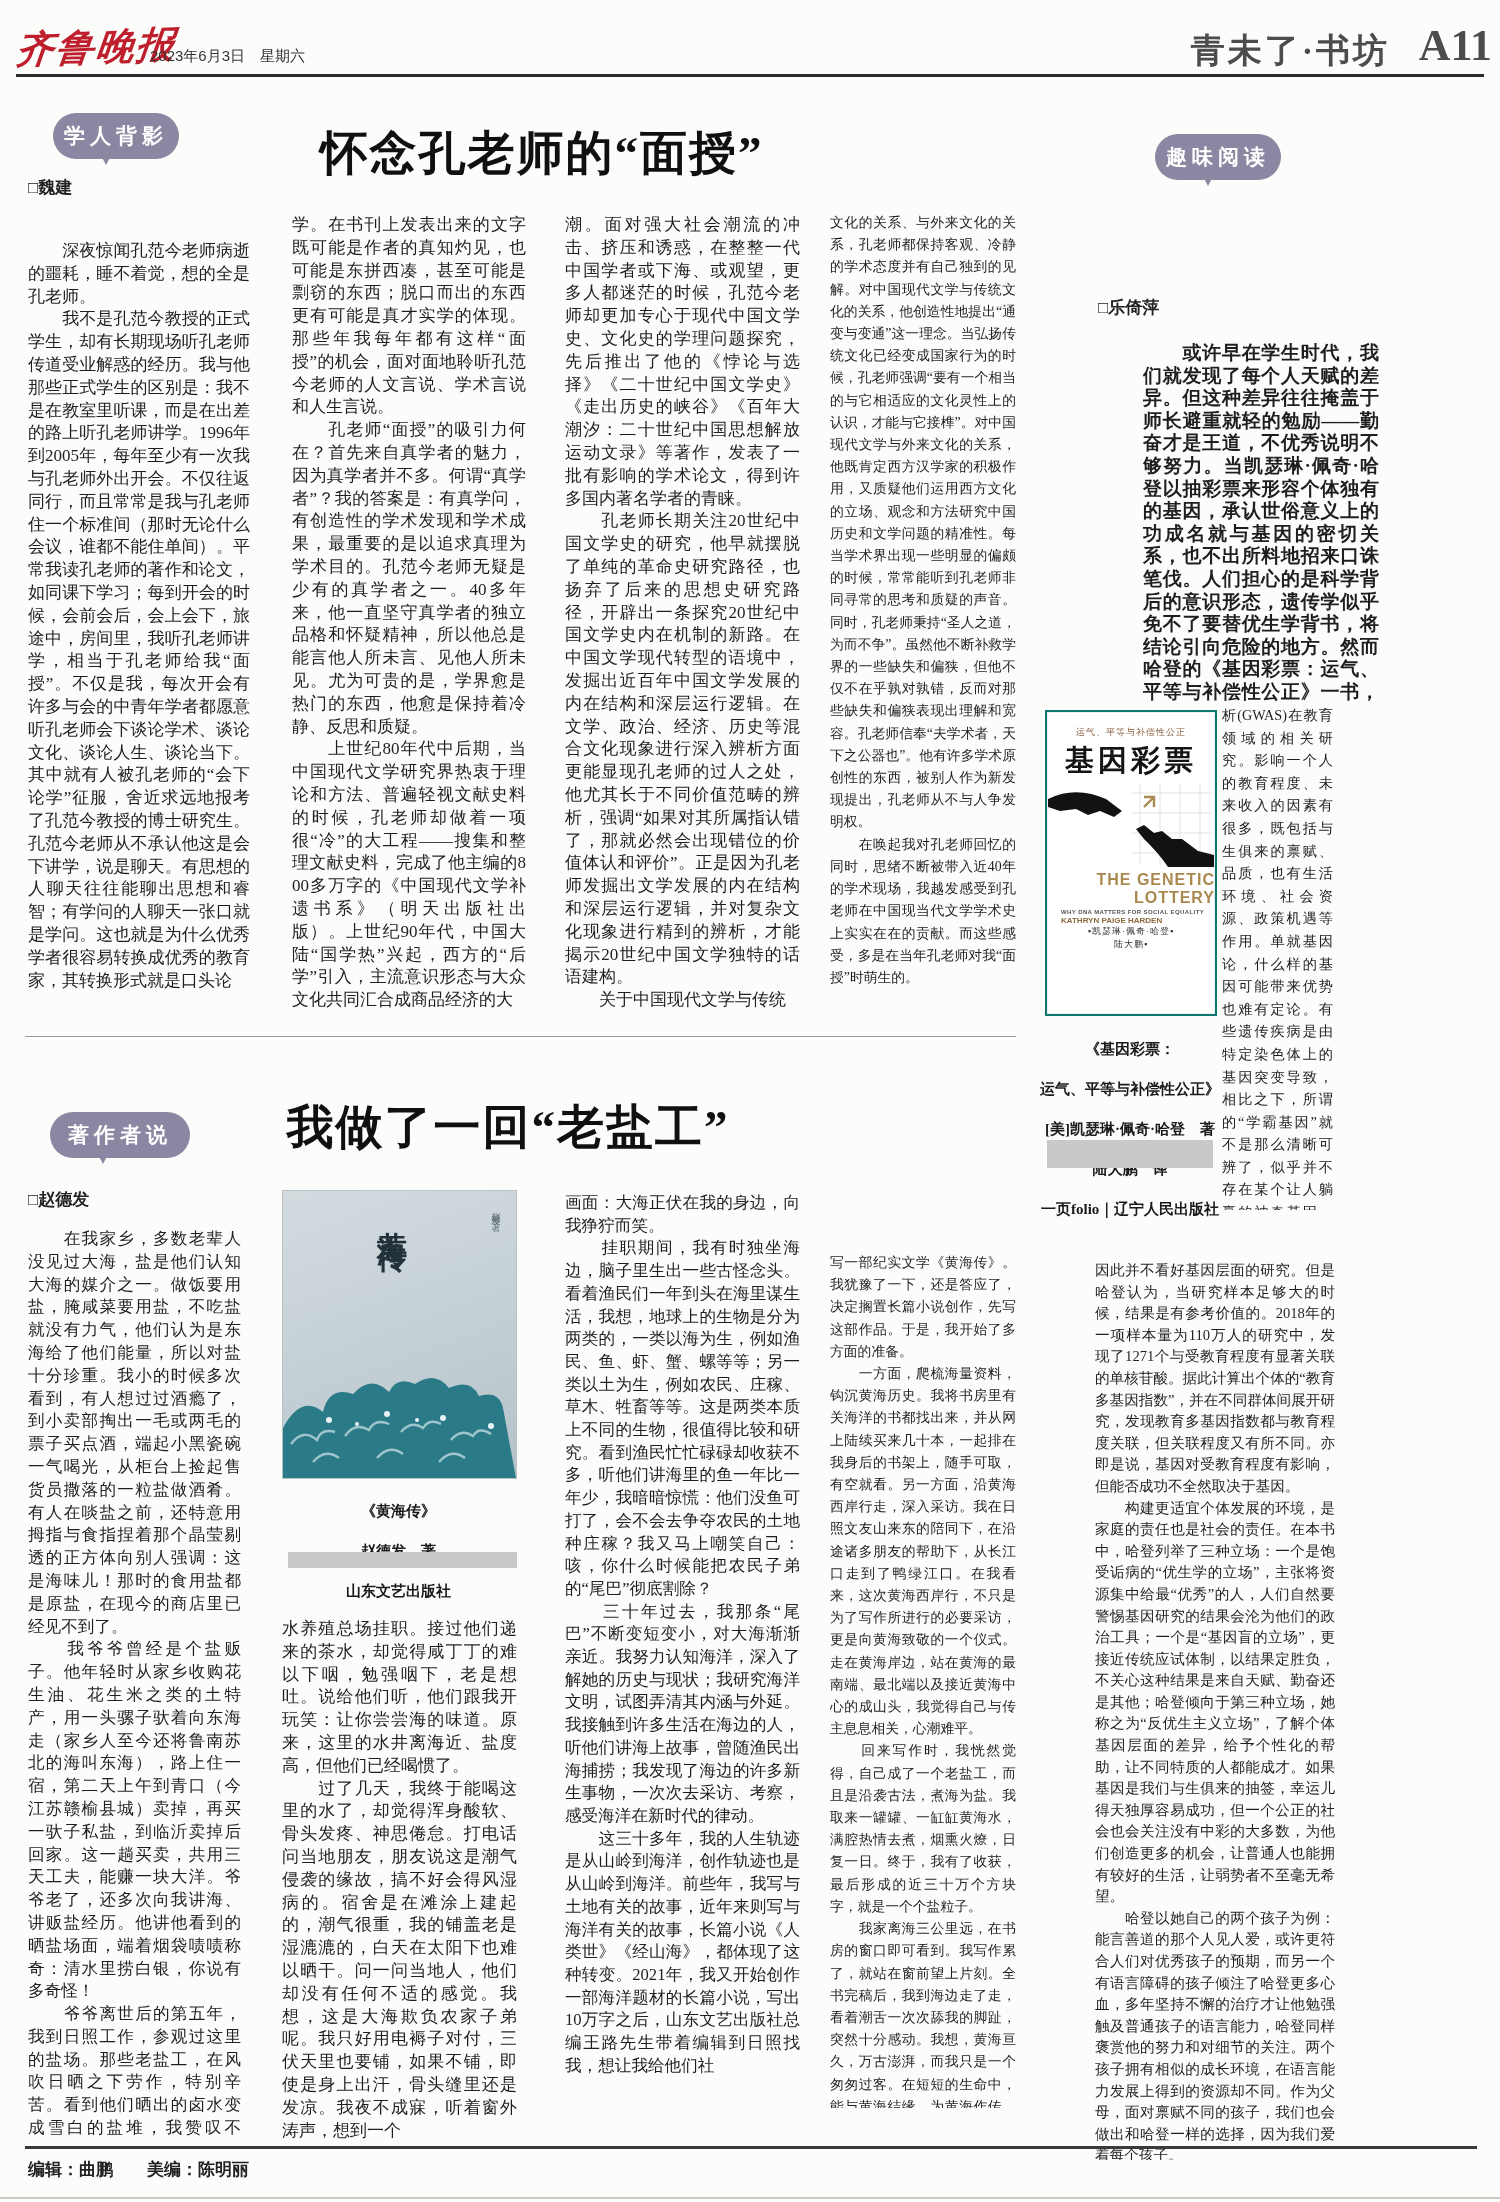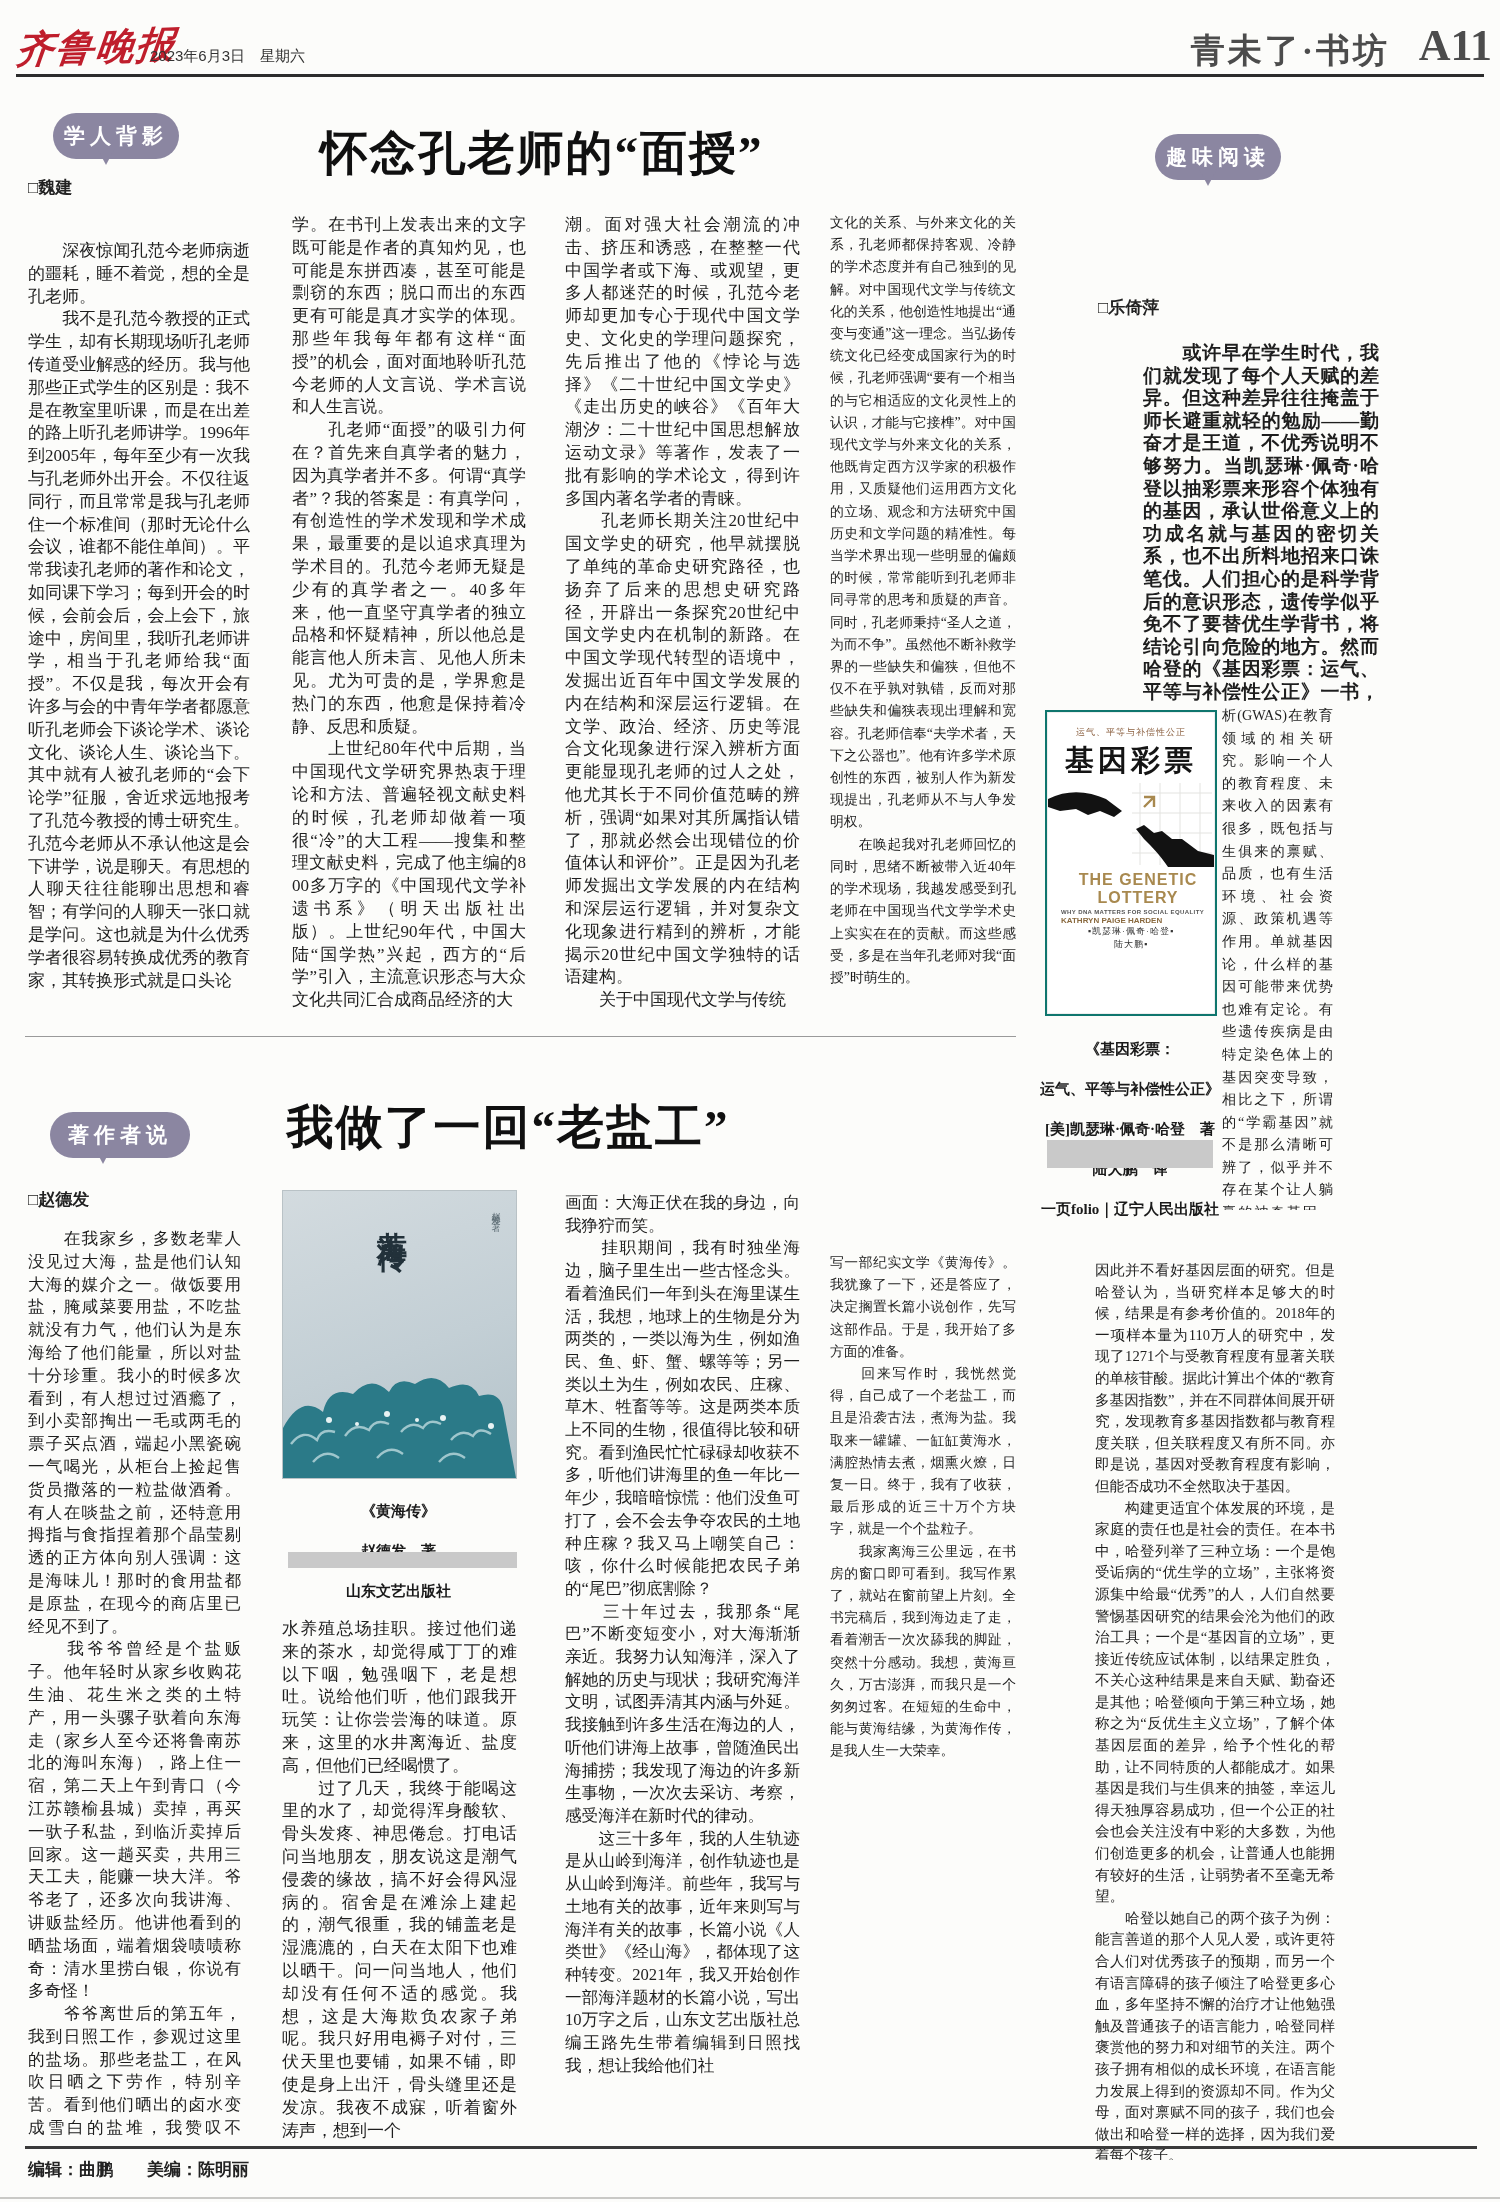--- a/index.html
+++ b/index.html
@@ -22,21 +22,21 @@
   
   .art-title{font-weight:bold;color:#101010;text-align:center;letter-spacing:2px;}
   .author{font-size:17px;font-weight:bold;color:#222;}
   
   .col{overflow:hidden;text-align:justify;}
   .col p{margin:0;word-break:break-all;text-justify:inter-ideograph;}
   
   #gl-cover{background:#fff;border:2px solid #0f766e;box-shadow:0 0 0 1px #eee inset;text-align:center;}
   #gl-topline{font-size:9px;color:#8a5f3f;letter-spacing:1px;margin-top:14px;}
   #gl-title{font-size:29px;font-weight:bold;color:#141414;letter-spacing:4px;margin-top:2px;}
-  #gl-en{font-size:16px;line-height:18px;font-weight:bold;color:#a8894f;text-align:center;
+  #gl-en{font-size:16px;line-height:18px;font-weight:bold;color:#a8894f;text-align:right;
          padding-left:14px;letter-spacing:1px;font-family:"Liberation Sans",sans-serif;}
   #gl-sub{font-size:6px;font-weight:bold;color:#555;text-align:left;padding-left:14px;
           font-family:"Liberation Sans",sans-serif;letter-spacing:.4px;margin-top:2px;}
   #gl-auth-en{font-size:8px;font-weight:bold;color:#8a6a3f;text-align:left;padding-left:14px;
           font-family:"Liberation Sans",sans-serif;margin-top:1px;}
   #gl-auth-cn{font-size:9px;color:#333;margin-top:0;letter-spacing:1px;}
   #gl-trans-cn{font-size:9px;color:#333;letter-spacing:1px;}
   .book-caption{text-align:center;font-weight:bold;font-size:15px;line-height:25px;color:#1a1a1a;}
   .gray-bar{background:#c9c9c9;}
   #yh-cover{background:linear-gradient(160deg,#d3dbdf 0%,#c3cfd5 55%,#b3c2c9 100%);
@@ -151,20 +151,21 @@
       <p>　　过了几天，我终于能喝这里的水了，却觉得浑身酸软、骨头发疼、神思倦怠。打电话问当地朋友，朋友说这是潮气侵袭的缘故，搞不好会得风湿病的。宿舍是在滩涂上建起的，潮气很重，我的铺盖老是湿漉漉的，白天在太阳下也难以晒干。问一问当地人，他们却没有任何不适的感觉。我想，这是大海欺负农家子弟呢。我只好用电褥子对付，三伏天里也要铺，如果不铺，即使是身上出汗，骨头缝里还是发凉。我夜不成寐，听着窗外涛声，想到一个</p>
     </div>
   <div class="abs col" style="left:565px;top:1192px;width:235px;height:950px;font-size:16.6px;line-height:22.7px;">
       <p>画面：大海正伏在我的身边，向我狰狞而笑。</p>
       <p>　　挂职期间，我有时独坐海边，脑子里生出一些古怪念头。看着渔民们一年到头在海里谋生活，我想，地球上的生物是分为两类的，一类以海为生，例如渔民、鱼、虾、蟹、螺等等；另一类以土为生，例如农民、庄稼、草木、牲畜等等。这是两类本质上不同的生物，很值得比较和研究。看到渔民忙忙碌碌却收获不多，听他们讲海里的鱼一年比一年少，我暗暗惊慌：他们没鱼可打了，会不会去争夺农民的土地种庄稼？我又马上嘲笑自己：咳，你什么时候能把农民子弟的“尾巴”彻底割除？</p>
       <p>　　三十年过去，我那条“尾巴”不断变短变小，对大海渐渐亲近。我努力认知海洋，深入了解她的历史与现状；我研究海洋文明，试图弄清其内涵与外延。我接触到许多生活在海边的人，听他们讲海上故事，曾随渔民出海捕捞；我发现了海边的许多新生事物，一次次去采访、考察，感受海洋在新时代的律动。</p>
       <p>　　这三十多年，我的人生轨迹是从山岭到海洋，创作轨迹也是从山岭到海洋。前些年，我写与土地有关的故事，近年来则写与海洋有关的故事，长篇小说《人类世》《经山海》，都体现了这种转变。2021年，我又开始创作一部海洋题材的长篇小说，写出10万字之后，山东文艺出版社总编王路先生带着编辑到日照找我，想让我给他们社</p>
     </div>
   <div class="abs col" style="left:830px;top:1252px;width:186px;height:856px;font-size:13.8px;line-height:22.2px;">
       <p>写一部纪实文学《黄海传》。我犹豫了一下，还是答应了，决定搁置长篇小说创作，先写这部作品。于是，我开始了多方面的准备。</p>
+      <p>　　一方面，爬梳海量资料，钩沉黄海历史。我将书房里有关海洋的书都找出来，并从网上陆续买来几十本，一起排在我身后的书架上，随手可取，有空就看。另一方面，沿黄海西岸行走，深入采访。我在日照文友山来东的陪同下，在沿途诸多朋友的帮助下，从长江口走到了鸭绿江口。在我看来，这次黄海西岸行，不只是为了写作所进行的必要采访，更是向黄海致敬的一个仪式。走在黄海岸边，站在黄海的最南端、最北端以及接近黄海中心的成山头，我觉得自己与传主息息相关，心潮难平。</p>
       <p>　　回来写作时，我恍然觉得，自己成了一个老盐工，而且是沿袭古法，煮海为盐。我取来一罐罐、一缸缸黄海水，满腔热情去煮，烟熏火燎，日复一日。终于，我有了收获，最后形成的近三十万个方块字，就是一个个盐粒子。</p>
       <p>　　我家离海三公里远，在书房的窗口即可看到。我写作累了，就站在窗前望上片刻。全书完稿后，我到海边走了走，看着潮舌一次次舔我的脚趾，突然十分感动。我想，黄海亘久，万古澎湃，而我只是一个匆匆过客。在短短的生命中，能与黄海结缘，为黄海作传，是我人生一大荣幸。</p>
     </div>
 
   <div class="abs" id="yh-cover" style="left:282px;top:1190px;width:233px;height:287px;">
     <div id="yh-title">黄海传</div>
     <div id="yh-author">赵德发 著</div>
     <svg width="233" height="120" viewBox="0 0 233 120" style="position:absolute;left:0;bottom:0;">
       <path d="M0,70 q18,-34 40,-16 q6,-26 30,-18 q18,-20 36,-2 q8,-16 26,-8 q20,-14 34,4 q22,-10 30,8 q20,-6 24,12 L233,120 0,120 Z" fill="#2b7a88"></path>
       <g fill="none" stroke="#9fc6cc" stroke-width="2.4">

